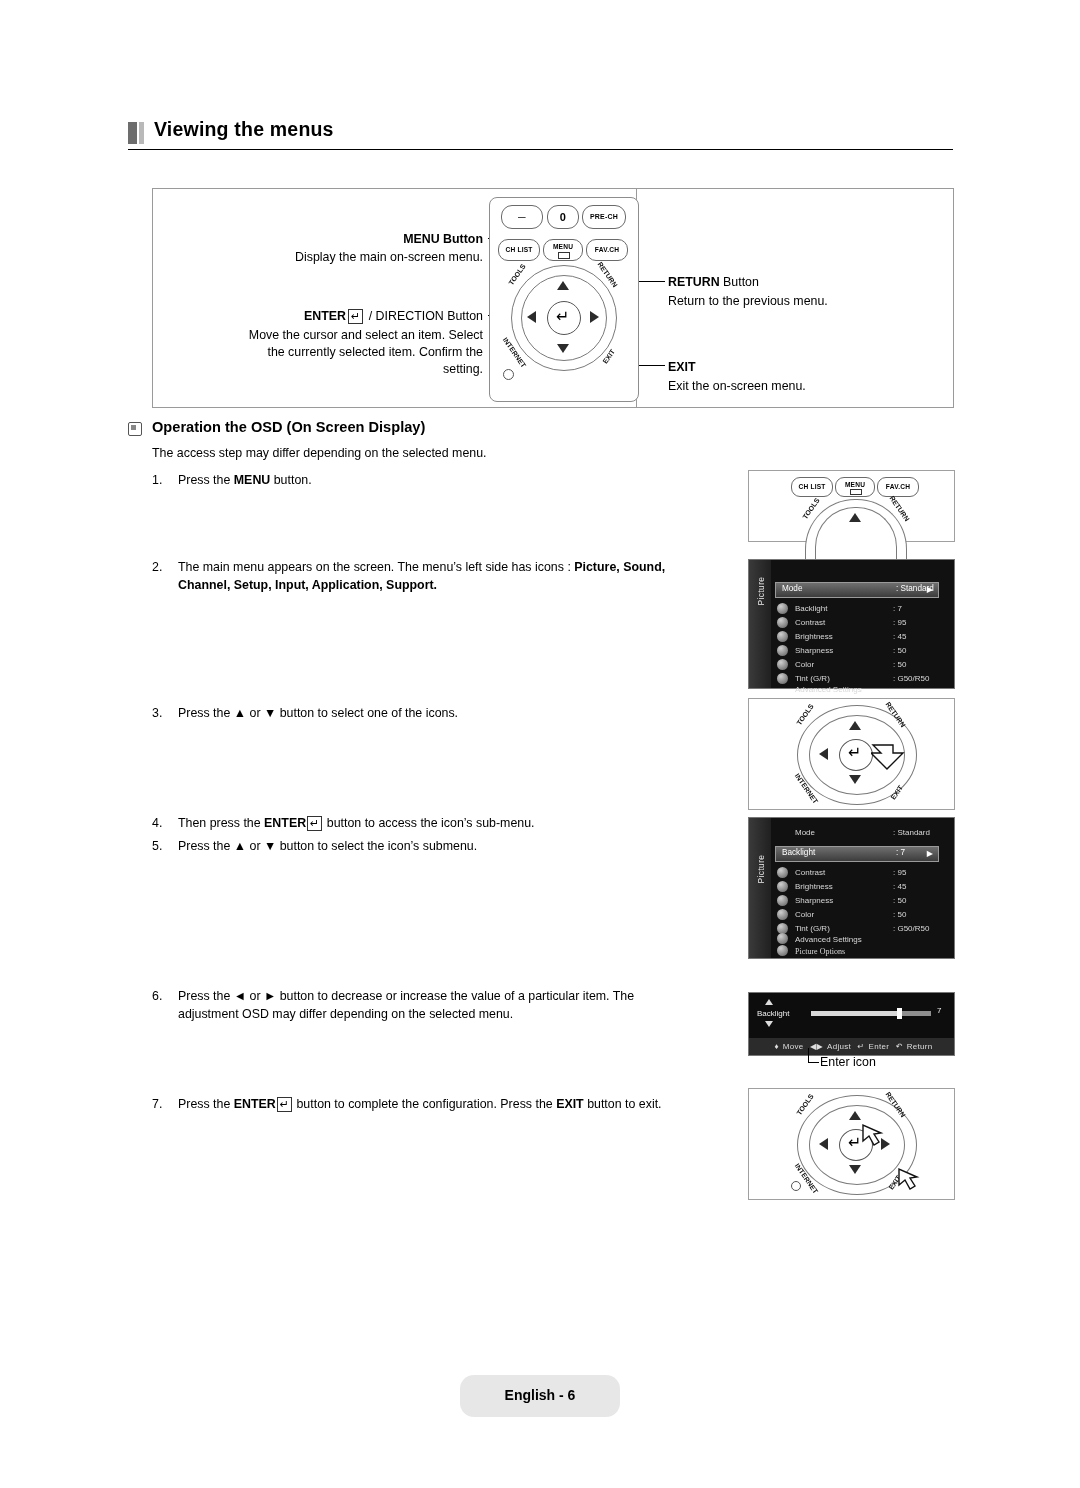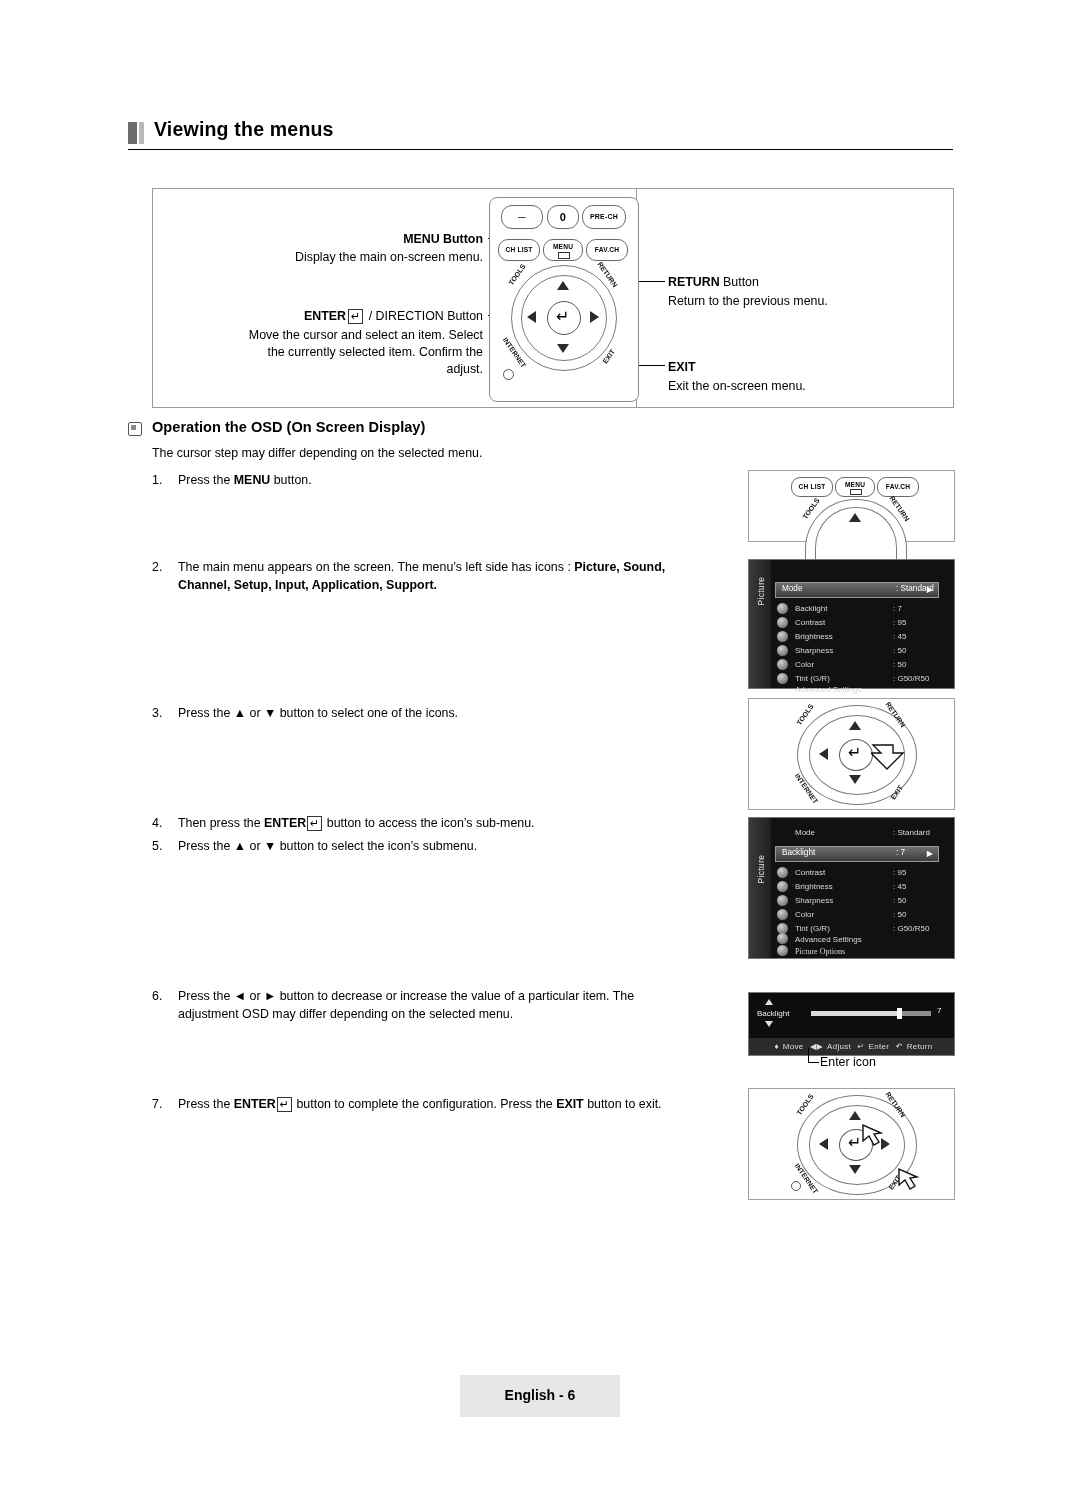--- a/index.html
+++ b/index.html
@@ -86,21 +86,21 @@
   .tri-left{border-top:6px solid transparent;border-bottom:6px solid transparent;border-right:9px solid #2b2b2b;}
   .tri-right{border-top:6px solid transparent;border-bottom:6px solid transparent;border-left:9px solid #2b2b2b;}
   .corner{position:absolute;font-size:7px;font-weight:bold;color:#111;}
   .rot-l{transform:rotate(-55deg);}
   .rot-r{transform:rotate(55deg);}
 
   .leader{position:absolute;background:#000;}
 
   
   .footer{position:absolute;left:460px;top:1375px;width:160px;height:42px;background:#e7e7e7;
-     border-radius:0;}
+     border-radius:14px;}
   .footer span{position:absolute;left:0;top:12px;width:160px;text-align:center;font-size:14px;font-weight:bold;}
   .arrowglyph{font-family:"DejaVu Sans",sans-serif;}
 </style>
 </head>
 <body>
 
 <div class="page">
 
   <div class="heading-row">
     <div class="heading-bar"></div>
@@ -114,21 +114,21 @@
     <div class="divider"></div>
 
     <div class="lbl right-al" style="left:60px;top:42px;width:270px;font-weight:bold;">MENU Button</div>
     <div class="lbl right-al" style="left:30px;top:60px;width:300px;">Display the main on-screen menu.</div>
 
     <div class="lbl right-al" style="left:20px;top:119px;width:310px;">
       <b>ENTER</b><span class="arrowglyph" style="font-size:11px;border:1px solid #333;padding:0 2px;margin:0 2px;">↵</span><span> / DIRECTION Button</span>
     </div>
     <div class="lbl right-al" style="left:20px;top:138px;width:310px;">Move the cursor and select an item. Select</div>
     <div class="lbl right-al" style="left:20px;top:155px;width:310px;">the currently selected item. Confirm the</div>
-    <div class="lbl right-al" style="left:20px;top:172px;width:310px;">adjust.</div>
+    <div class="lbl right-al" style="left:20px;top:172px;width:310px;">setting.</div>
 
     <div class="lbl" style="left:515px;top:85px;">
       <b>RETURN</b><span> Button</span>
     </div>
     <div class="lbl" style="left:515px;top:104px;">Return to the previous menu.</div>
 
     <div class="lbl" style="left:515px;top:170px;font-weight:bold;">EXIT</div>
     <div class="lbl" style="left:515px;top:189px;">Exit the on-screen menu.</div>
 
     <div class="leader" style="left:335px;top:49px;width:105px;height:1px;"></div>
@@ -163,21 +163,21 @@
       <div class="corner rot-l" style="left:16px;top:74px;">TOOLS</div>
       <div class="corner rot-r" style="left:104px;top:74px;">RETURN</div>
       <div class="corner rot-r" style="left:8px;top:152px;">INTERNET</div>
       <div class="corner rot-l" style="left:112px;top:156px;">EXIT</div>
       <div style="position:absolute;left:14px;top:172px;width:9px;height:9px;border:1px solid #555;border-radius:50%;"></div>
     </div>
   </div>
 
   <div class="sub-icon"></div>
   <div class="sub-text">Operation the OSD (On Screen Display)</div>
-  <div class="note">The cursor step may differ depending on the selected menu.</div>
+  <div class="note">The access step may differ depending on the selected menu.</div>
 
   <div class="step" style="left:152px;top:472px;width:560px;">
     <span class="num">1.</span>
     <span class="txt">
       <span>Press the </span><span class="kbd">MENU</span><span> button.</span>
     </span>
   </div>
 
   <div class="step" style="left:152px;top:559px;width:600px;">
     <span class="num">2.</span>

